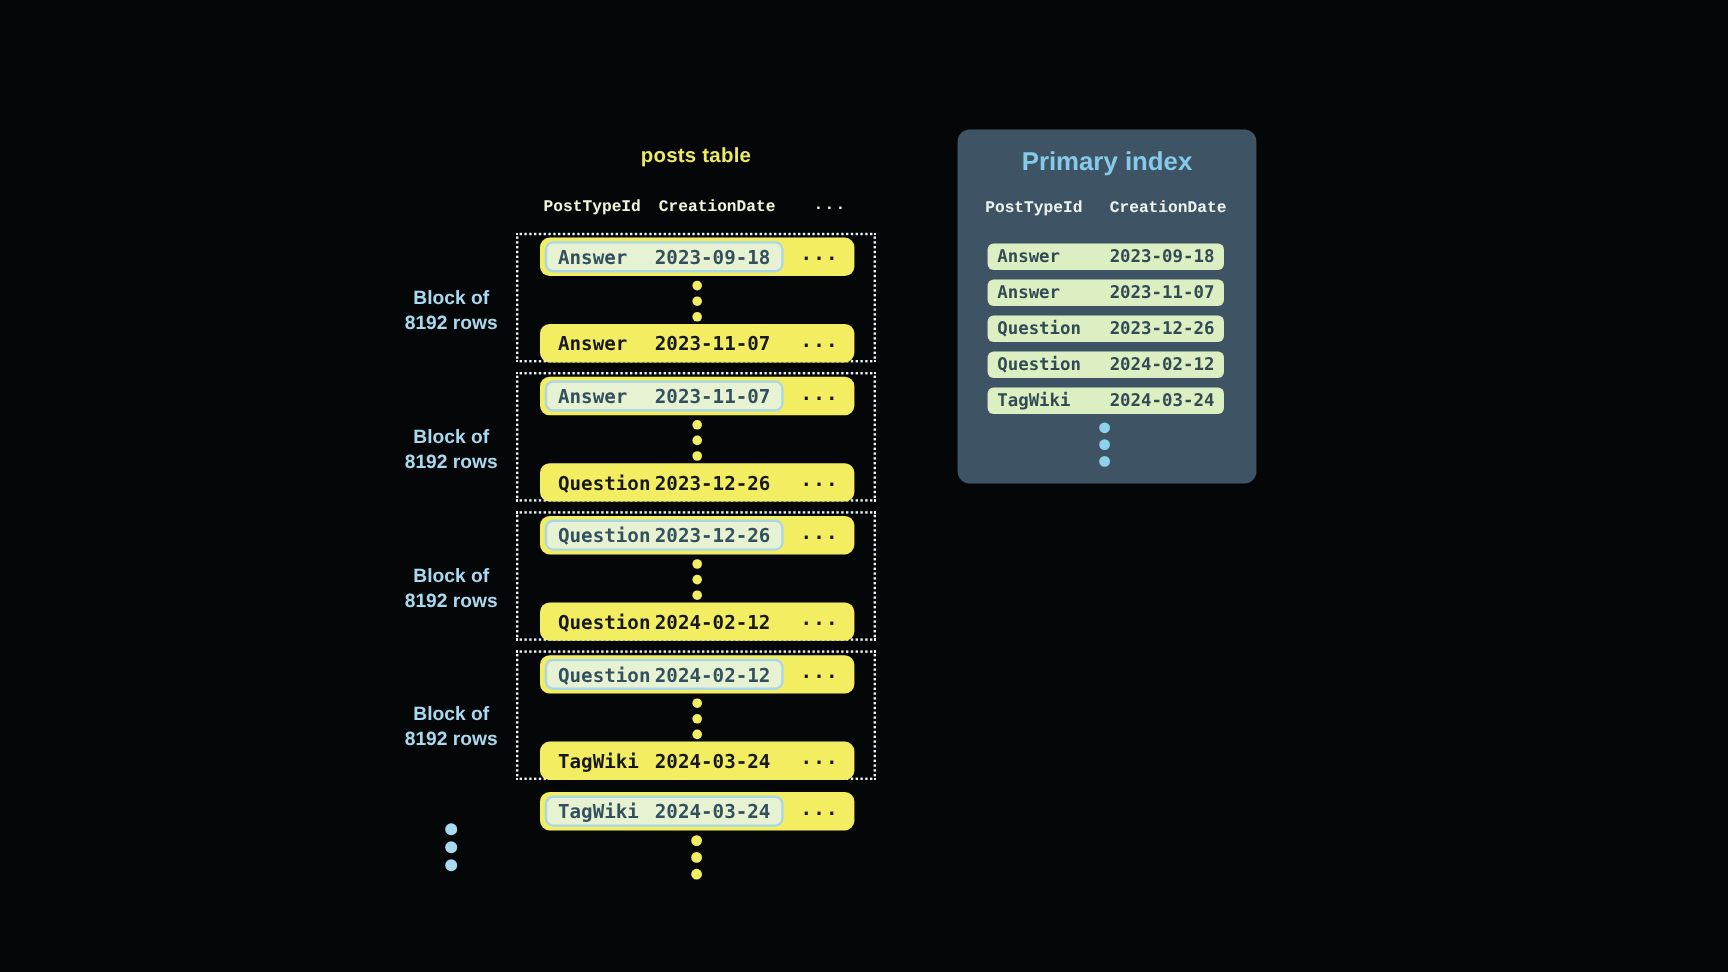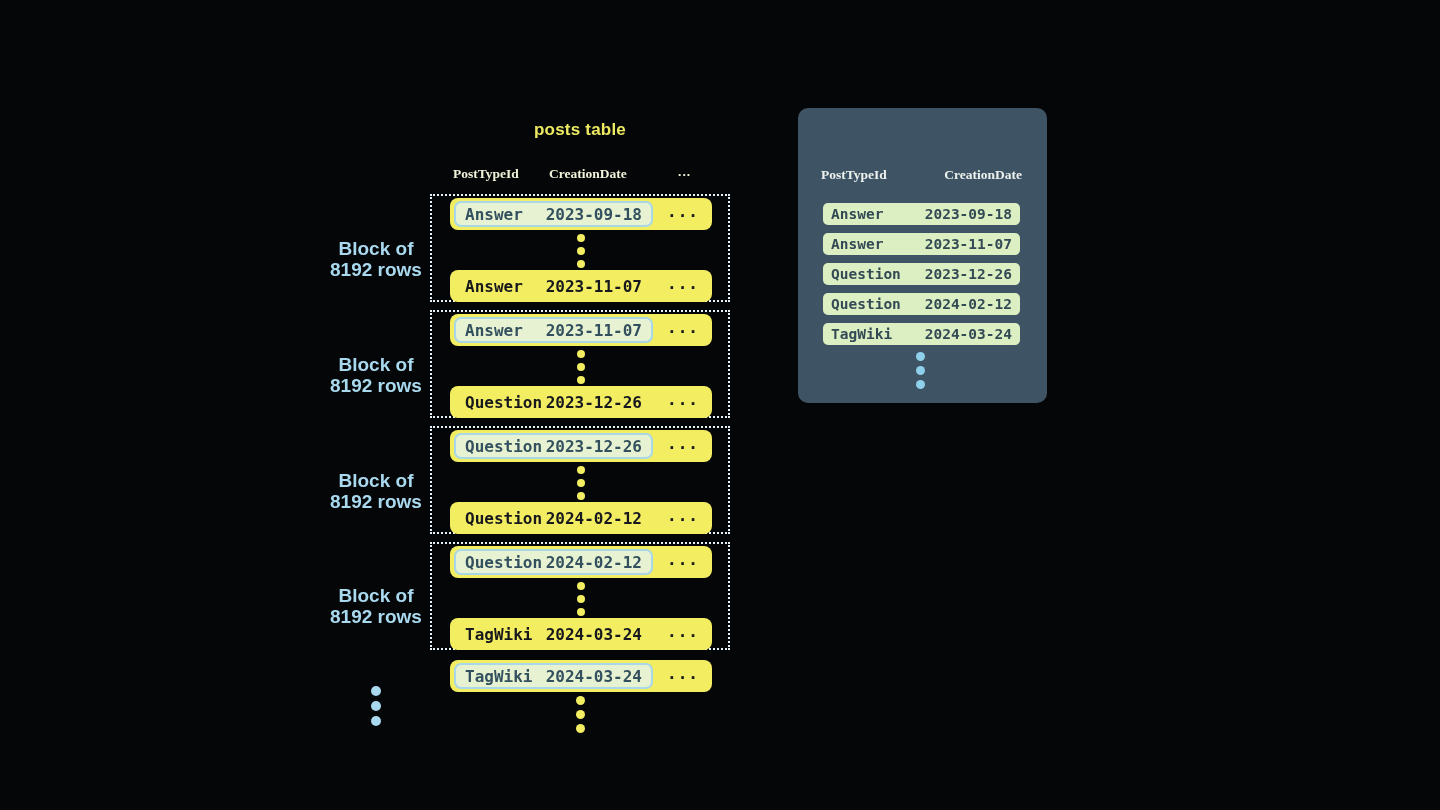--- a/index.html
+++ b/index.html
@@ -21,21 +21,21 @@
     --title-yellow:#edea62;
   }
   *{margin:0;padding:0;box-sizing:border-box;}
   html,body{width:1440px;height:810px;}
   body{
     background:var(--bg);
     font-family:"Liberation Sans","DejaVu Sans",sans-serif;
     position:relative;
     overflow:hidden;
   }
-  .mono{font-family:Liberation Serif, serif;}
+  .mono{font-family:Liberation Mono, monospace;}
 
   
   .pt-title{
     position:absolute;left:430px;top:120px;width:300px;
     text-align:center;color:var(--title-yellow);
     font-size:17px;font-weight:600;letter-spacing:.2px;
   }
   .pt-header{
     position:absolute;left:452px;top:166px;width:262px;height:18px;
     color:var(--header-text);font-size:13.5px;font-weight:600;
@@ -44,21 +44,21 @@
   .pt-header .h-date{position:absolute;left:97px;top:0;}
   .pt-header .h-ell{position:absolute;left:226px;top:-2px;letter-spacing:1px;}
 
   .block{
     position:absolute;left:430px;width:300px;height:108px;
     border:2px dotted var(--dotted);
   }
   .block-label{
     position:absolute;left:311px;width:130px;
     text-align:center;color:var(--label-blue);
-    font-size:19px;font-weight:600;line-height:21px;
+    font-size:16px;font-weight:600;line-height:21px;
   }
 
   .trow{
     position:absolute;left:450px;width:262px;height:32px;
     background:var(--row-yellow);border-radius:8px;
     font-family:"DejaVu Sans Mono","Liberation Mono",monospace;
     font-weight:bold;font-size:16px;color:var(--row-text);
   }
   .trow .cells{
     position:absolute;left:4px;top:3px;height:26px;width:199px;
@@ -231,20 +231,21 @@
     <span class="dot"></span>
 </div>
 
 <div class="vdots blue" style="left:371px;top:686px">
   <span class="dot"></span>
     <span class="dot"></span>
     <span class="dot"></span>
 </div>
 
 <div class="panel">
+  <div class="panel-title">Primary index</div>
   <div class="panel-header mono">
     <span>PostTypeId</span>
     <span>CreationDate</span>
   </div>
 
   <div class="idx-row" style="top:95px">
     <span>Answer</span>
     <span>2023-09-18</span>
   </div>
   <div class="idx-row" style="top:125px">

